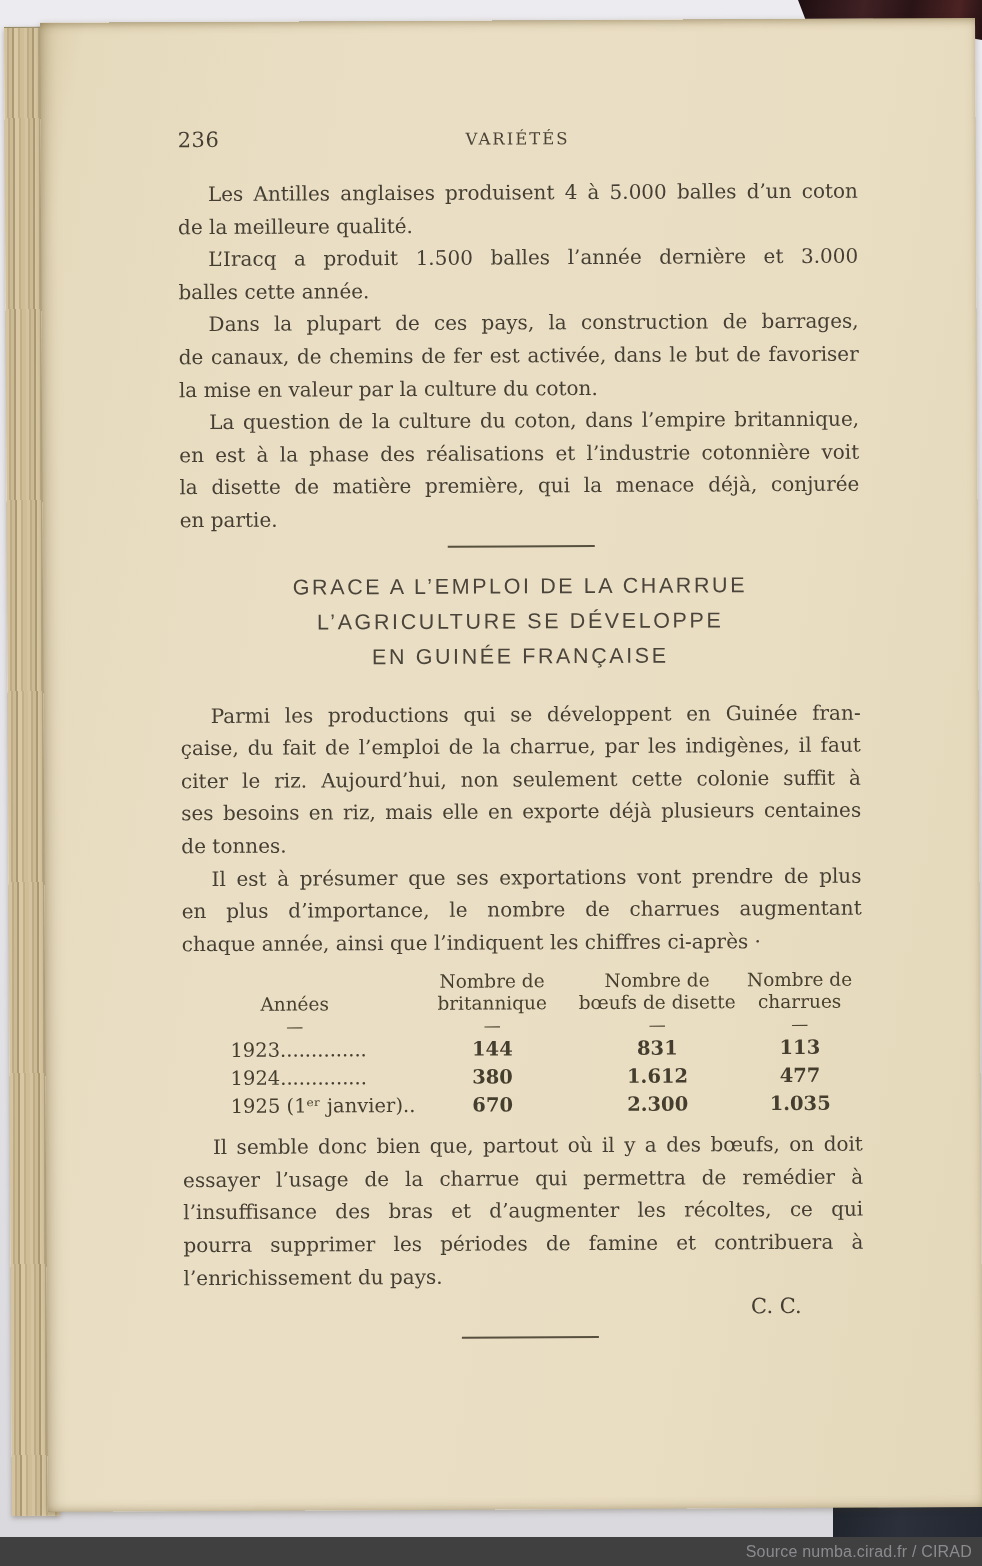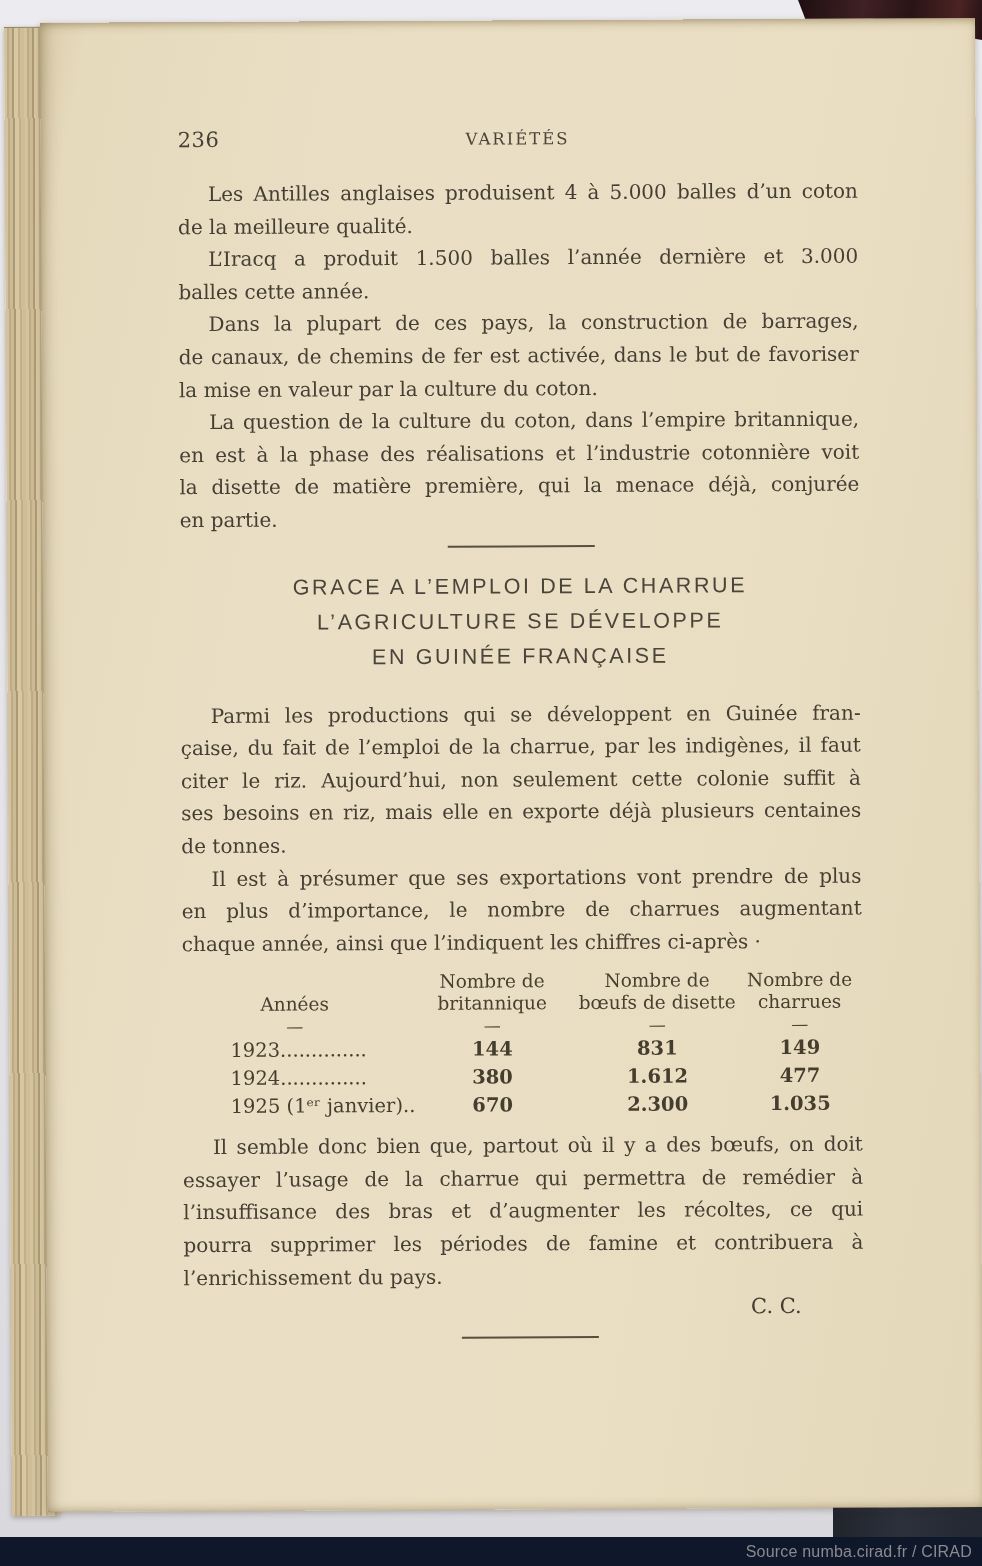--- a/index.html
+++ b/index.html
@@ -71,21 +71,21 @@
   .th{display:flex;flex-direction:column;justify-content:flex-end;align-items:center;
       font-size:18.5px;line-height:22px;color:#47402f;}
   .th .dash{font-size:17px;line-height:20px;margin-top:1px;color:#4e4735;}
   .trow{font-size:19.5px;line-height:28px;color:#453e2f;}
   .cell.year{text-align:left;padding-left:48px;white-space:nowrap;}
   .cell.num{text-align:center;font-weight:bold;}
   .p7{margin-top:10px;}
   .signature{text-align:right;padding-right:62px;font-size:21px;line-height:30px;margin-top:0;color:#443d32;}
   
   .footer-bar{
-    position:absolute;left:0;bottom:0;width:982px;height:29px;background:#0f172a;z-index:3;
+    position:absolute;left:0;bottom:0;width:982px;height:29px;background:#404040;z-index:3;
     display:flex;align-items:center;justify-content:flex-end;
   }
   .footer-bar .credit{
     font-family:"Liberation Sans","DejaVu Sans",sans-serif;
     font-size:16px;color:#8b8a8f;padding-right:10px;letter-spacing:.2px;
   }
 </style>
 </head>
 <body>
 
@@ -165,21 +165,21 @@
               <div>Nombre de</div>
               <div>charrues</div>
               <div class="dash">—</div>
             </div>
           </div>
         <div id="table-body">
             <div class="trow">
               <div class="cell year">1923..............</div>
               <div class="cell num">144</div>
               <div class="cell num">831</div>
-              <div class="cell num">149</div>
+              <div class="cell num">113</div>
             </div>
             <div class="trow">
               <div class="cell year">1924..............</div>
               <div class="cell num">380</div>
               <div class="cell num">1.612</div>
               <div class="cell num">477</div>
             </div>
             <div class="trow">
               <div class="cell year">1925 (1ᵉʳ janvier)..</div>
               <div class="cell num">670</div>

